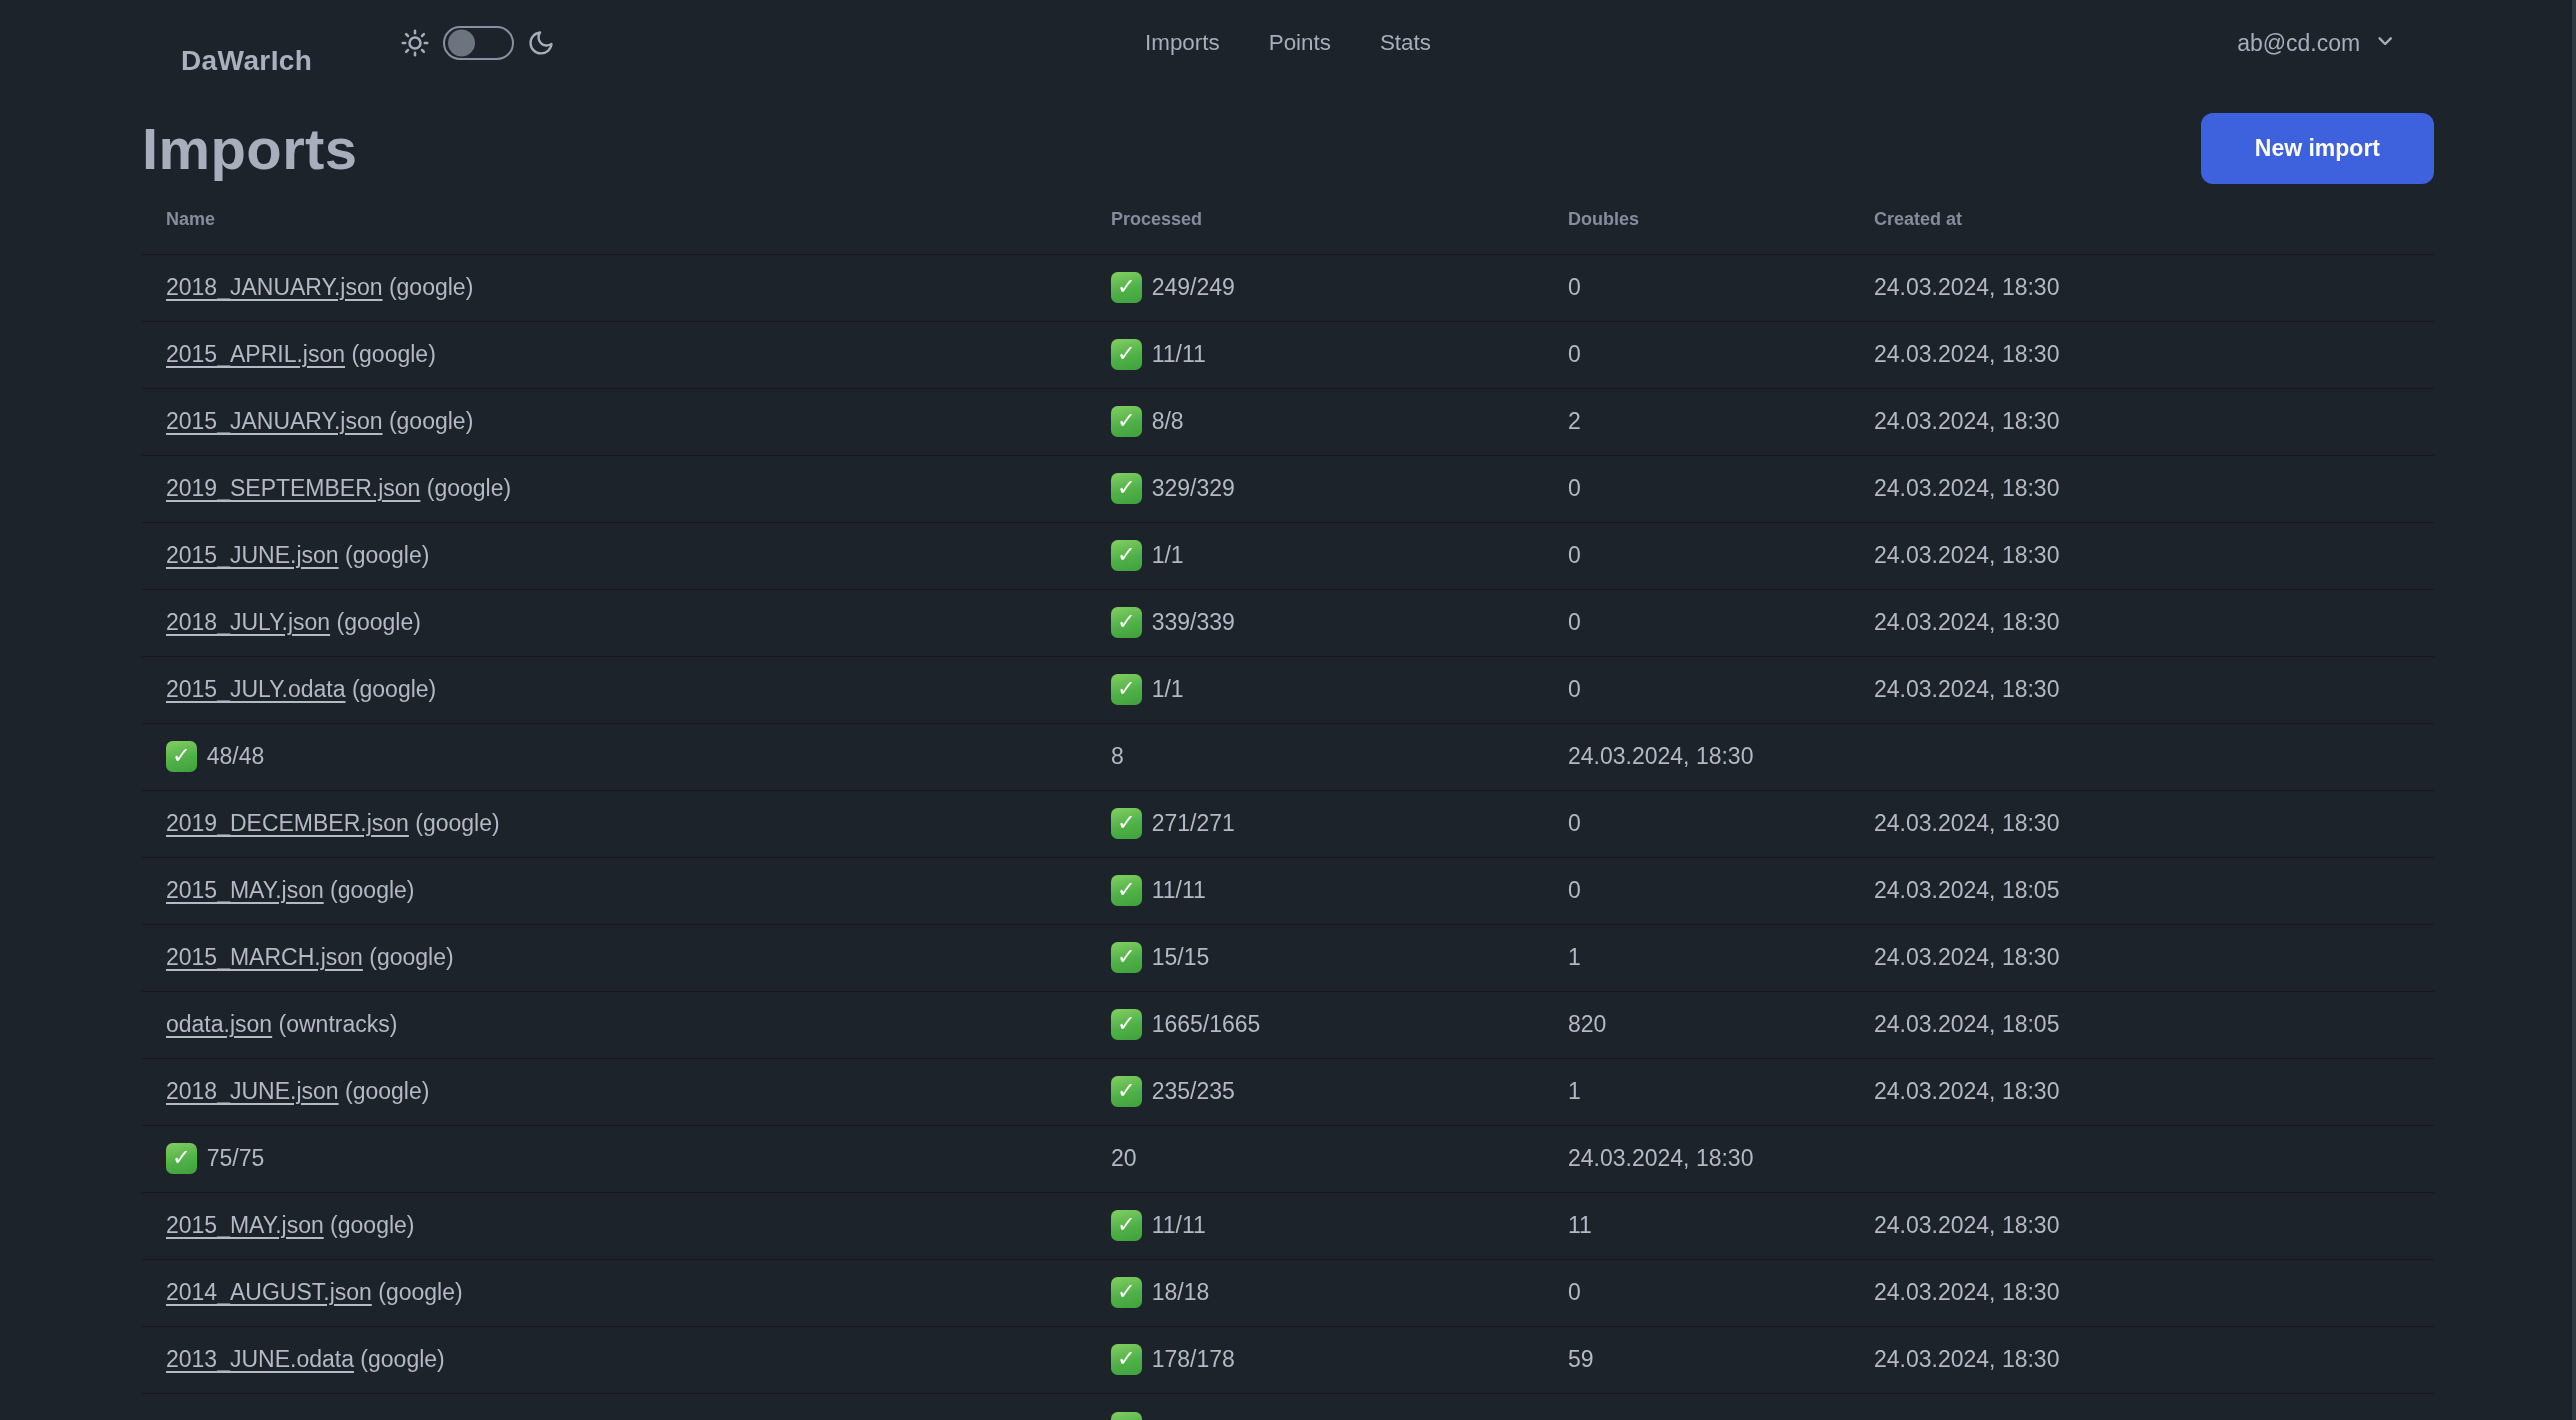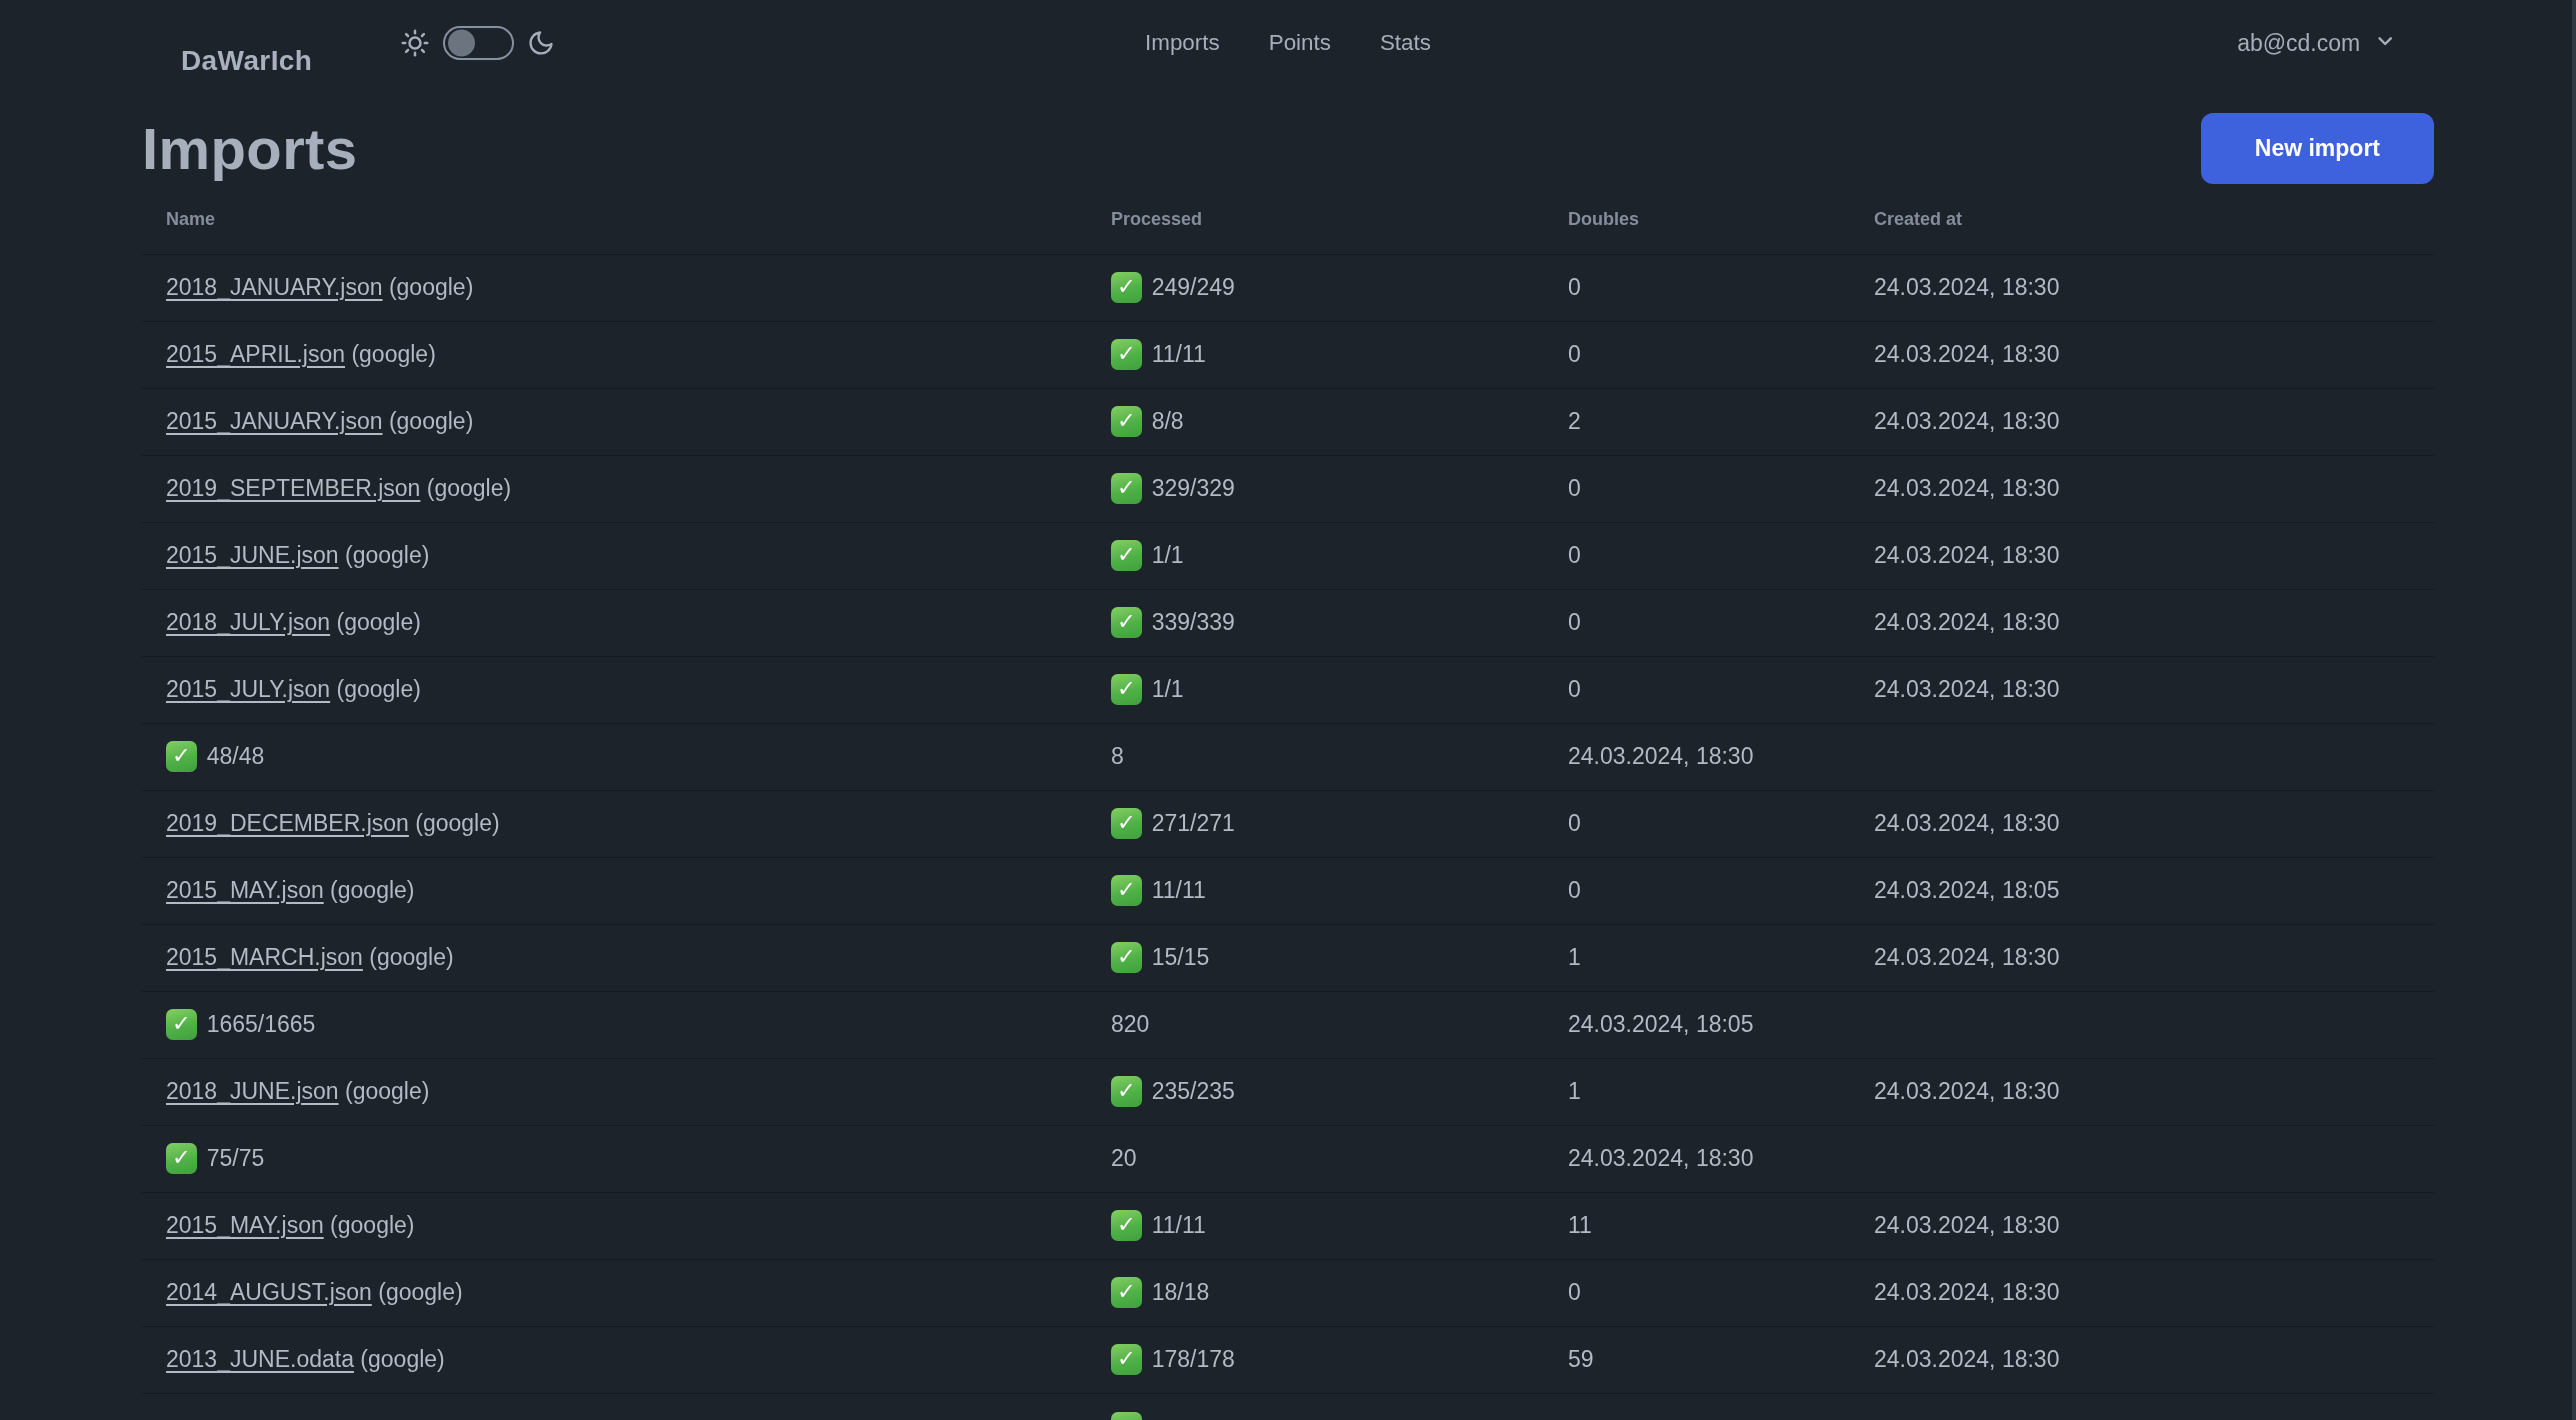--- a/index.html
+++ b/index.html
@@ -314,21 +314,21 @@
               <span class="mark">✓</span>
             </span>
       <span class="processed-count">339/339</span>
     </div>
     <div class="cell doubles-cell">0</div>
     <div class="cell created-cell">24.03.2024, 18:30</div>
   </div>
 
   <div class="trow">
     <div class="cell name-cell">
-      <a class="file-link">2015_JULY.json</a>
+      <a class="file-link">2015_JULY.odata</a>
       <span class="source"> (google)</span>
     </div>
     <div class="cell processed-cell">
       <span class="check-badge">
               <span class="mark">✓</span>
             </span>
       <span class="processed-count">1/1</span>
     </div>
     <div class="cell doubles-cell">0</div>
     <div class="cell created-cell">24.03.2024, 18:30</div>
@@ -384,20 +384,24 @@
       <span class="check-badge">
               <span class="mark">✓</span>
             </span>
       <span class="processed-count">15/15</span>
     </div>
     <div class="cell doubles-cell">1</div>
     <div class="cell created-cell">24.03.2024, 18:30</div>
   </div>
 
   <div class="trow">
+    <div class="cell name-cell">
+      <a class="file-link">odata.json</a>
+      <span class="source"> (owntracks)</span>
+    </div>
     <div class="cell processed-cell">
       <span class="check-badge">
               <span class="mark">✓</span>
             </span>
       <span class="processed-count">1665/1665</span>
     </div>
     <div class="cell doubles-cell">820</div>
     <div class="cell created-cell">24.03.2024, 18:05</div>
   </div>
 

